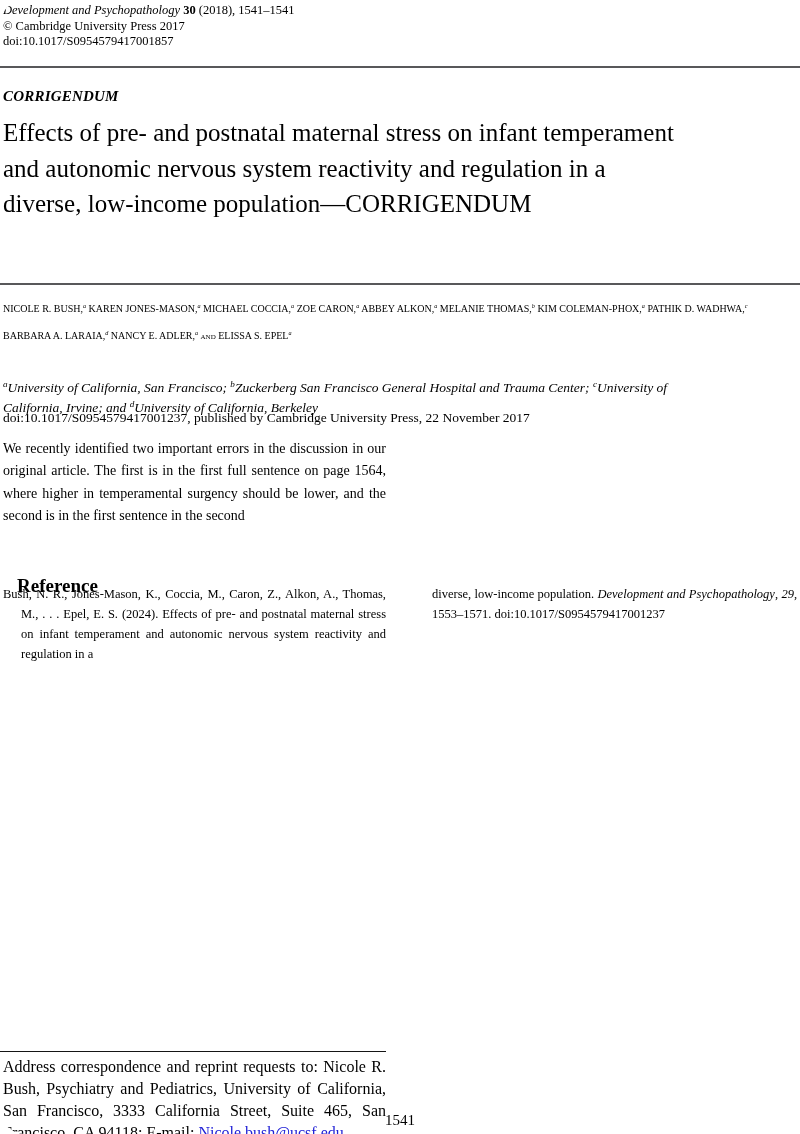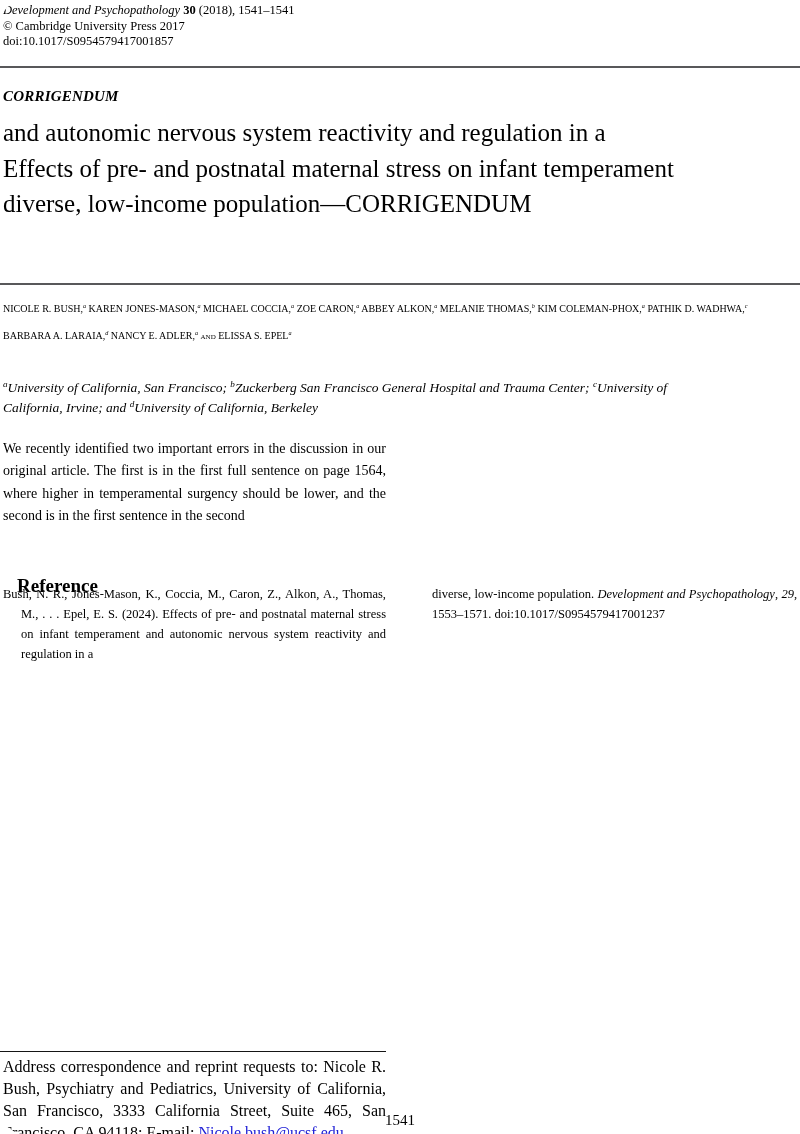--- a/index.html
+++ b/index.html
@@ -51,31 +51,32 @@
     <div><span class="seg-italic">Development and Psychopathology</span><span> </span><span class="seg-bold">30</span><span> (2018), 1541–1541</span></div>
     <div>© Cambridge University Press 2017</div>
     <div>doi:10.1017/S0954579417001857</div>
   </div>
 
   <div class="rule rule-top"></div>
 
   <div class="section-label">CORRIGENDUM</div>
 
   <div class="article-title">
+      <div>Effects of pre- and postnatal maternal stress on infant temperament</div>
       <div>and autonomic nervous system reactivity and regulation in a</div>
-      <div>Effects of pre- and postnatal maternal stress on infant temperament</div>
       <div>diverse, low-income population—CORRIGENDUM</div>
     </div>
 
   <div class="rule rule-authors"></div>
 
   <div class="authors"><span>NICOLE R. BUSH,</span><sup>a</sup> <span>KAREN JONES-MASON,</span><sup>a</sup> <span>MICHAEL COCCIA,</span><sup>a</sup> <span>ZOE CARON,</span><sup>a</sup> <span>ABBEY ALKON,</span><sup>a</sup> <span>MELANIE THOMAS,</span><sup>b</sup> <span>KIM COLEMAN-PHOX,</span><sup>a</sup> <span>PATHIK D. WADHWA,</span><sup>c</sup> <span>BARBARA A. LARAIA,</span><sup>d</sup> <span>NANCY E. ADLER,</span><sup>a</sup> <span class="smallcaps">and </span><span>ELISSA S. EPEL</span><sup>a</sup></div>
 
   <div class="affiliations"><sup>a</sup><span>University of California, San Francisco; </span><sup>b</sup><span>Zuckerberg San Francisco General Hospital and Trauma Center; </span><sup>c</sup><span>University of California, Irvine; and </span><sup>d</sup><span>University of California, Berkeley</span></div>
 
+  <div class="pub-note">doi:10.1017/S0954579417001237, published by Cambridge University Press, 22 November 2017</div>
 
   <div class="body-cols">
     <div class="body-col">We recently identified two important errors in the discussion in our original article. The first is in the first full sentence on page 1564, where higher in temperamental surgency should be lower, and the second is in the first sentence in the second</div>
   </div>
 
   <div class="ref-heading">Reference</div>
 
   <div class="ref-cols">
     <div class="ref-col ref-col-left">Bush, N. R., Jones-Mason, K., Coccia, M., Caron, Z., Alkon, A., Thomas, M., . . . Epel, E. S. (2024). Effects of pre- and postnatal maternal stress on infant temperament and autonomic nervous system reactivity and regulation in a</div>
     <div class="ref-col ref-col-right"><span>diverse, low-income population. </span><span class="seg-italic">Development and Psychopathology</span><span>, </span><span class="seg-italic">29</span><span>, 1553–1571. doi:10.1017/S0954579417001237</span></div>

